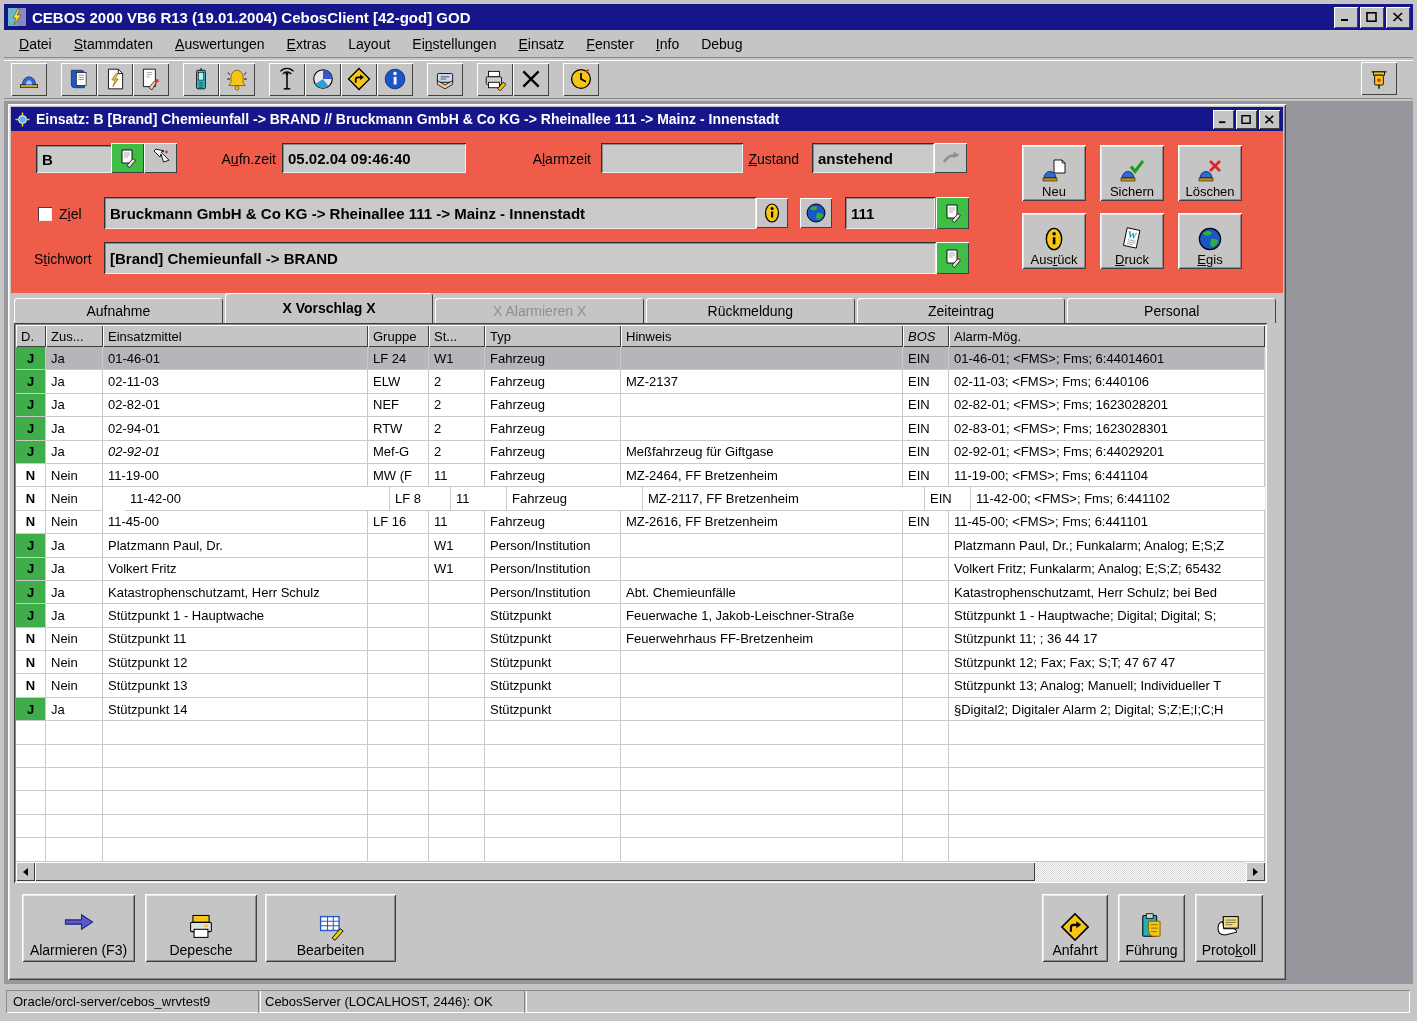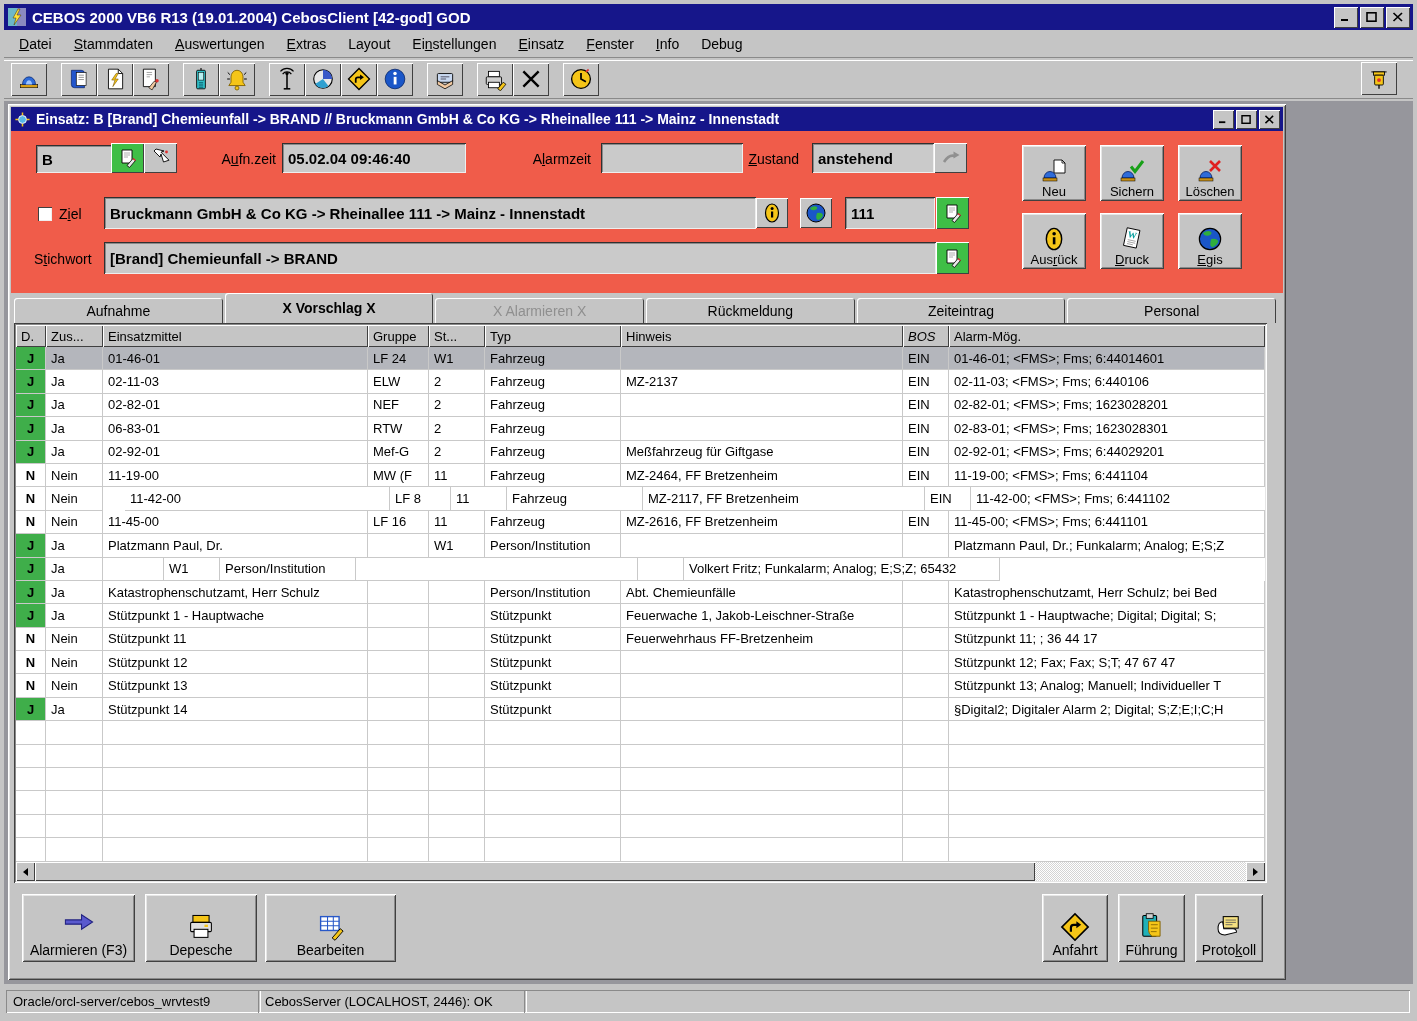--- a/index.html
+++ b/index.html
@@ -516,32 +516,32 @@
               <div class="gcell" style="width: 61px; flex: 0 0 auto;">NEF</div>
               <div class="gcell" style="width: 56px; flex: 0 0 auto;">2</div>
               <div class="gcell" style="width: 136px; flex: 0 0 auto;">Fahrzeug</div>
               <div class="gcell" style="width: 282px; flex: 0 0 auto;"></div>
               <div class="gcell" style="width: 46px; flex: 0 0 auto;">EIN</div>
               <div class="gcell" style="width: 316px; flex: 0 0 auto;">02-82-01; &lt;FMS&gt;; Fms; 1623028201</div>
             </div>
             <div class="grow">
               <div class="gcell dcol green" style="width: 30px; flex: 0 0 auto;">J</div>
               <div class="gcell" style="width: 57px; flex: 0 0 auto;">Ja</div>
-              <div class="gcell" style="width: 265px; flex: 0 0 auto;">06-83-01</div>
+              <div class="gcell" style="width: 265px; flex: 0 0 auto;">02-94-01</div>
               <div class="gcell" style="width: 61px; flex: 0 0 auto;">RTW</div>
               <div class="gcell" style="width: 56px; flex: 0 0 auto;">2</div>
               <div class="gcell" style="width: 136px; flex: 0 0 auto;">Fahrzeug</div>
               <div class="gcell" style="width: 282px; flex: 0 0 auto;"></div>
               <div class="gcell" style="width: 46px; flex: 0 0 auto;">EIN</div>
               <div class="gcell" style="width: 316px; flex: 0 0 auto;">02-83-01; &lt;FMS&gt;; Fms; 1623028301</div>
             </div>
             <div class="grow">
               <div class="gcell dcol green" style="width: 30px; flex: 0 0 auto;">J</div>
               <div class="gcell" style="width: 57px; flex: 0 0 auto;">Ja</div>
-              <div class="gcell" style="width: 265px; flex: 0 0 auto;">02-92-01</div>
+              <div class="gcell" style="width: 265px; flex: 0 0 auto; font-style: italic;">02-92-01</div>
               <div class="gcell" style="width: 61px; flex: 0 0 auto;">Mef-G</div>
               <div class="gcell" style="width: 56px; flex: 0 0 auto;">2</div>
               <div class="gcell" style="width: 136px; flex: 0 0 auto;">Fahrzeug</div>
               <div class="gcell" style="width: 282px; flex: 0 0 auto;">Meßfahrzeug für Giftgase</div>
               <div class="gcell" style="width: 46px; flex: 0 0 auto;">EIN</div>
               <div class="gcell" style="width: 316px; flex: 0 0 auto;">02-92-01; &lt;FMS&gt;; Fms; 6:44029201</div>
             </div>
             <div class="grow">
               <div class="gcell dcol" style="width: 30px; flex: 0 0 auto;">N</div>
               <div class="gcell" style="width: 57px; flex: 0 0 auto;">Nein</div>
@@ -582,20 +582,21 @@
               <div class="gcell" style="width: 61px; flex: 0 0 auto;"></div>
               <div class="gcell" style="width: 56px; flex: 0 0 auto;">W1</div>
               <div class="gcell" style="width: 136px; flex: 0 0 auto;">Person/Institution</div>
               <div class="gcell" style="width: 282px; flex: 0 0 auto;"></div>
               <div class="gcell" style="width: 46px; flex: 0 0 auto;"></div>
               <div class="gcell" style="width: 316px; flex: 0 0 auto;">Platzmann Paul, Dr.; Funkalarm; Analog; E;S;Z</div>
             </div>
             <div class="grow">
               <div class="gcell dcol green" style="width: 30px; flex: 0 0 auto;">J</div>
               <div class="gcell" style="width: 57px; flex: 0 0 auto;">Ja</div>
+              <div class="gcell" style="width: 265px; flex: 0 0 auto;">Volkert Fritz</div>
               <div class="gcell" style="width: 61px; flex: 0 0 auto;"></div>
               <div class="gcell" style="width: 56px; flex: 0 0 auto;">W1</div>
               <div class="gcell" style="width: 136px; flex: 0 0 auto;">Person/Institution</div>
               <div class="gcell" style="width: 282px; flex: 0 0 auto;"></div>
               <div class="gcell" style="width: 46px; flex: 0 0 auto;"></div>
               <div class="gcell" style="width: 316px; flex: 0 0 auto;">Volkert Fritz; Funkalarm; Analog; E;S;Z; 65432</div>
             </div>
             <div class="grow">
               <div class="gcell dcol green" style="width: 30px; flex: 0 0 auto;">J</div>
               <div class="gcell" style="width: 57px; flex: 0 0 auto;">Ja</div>

